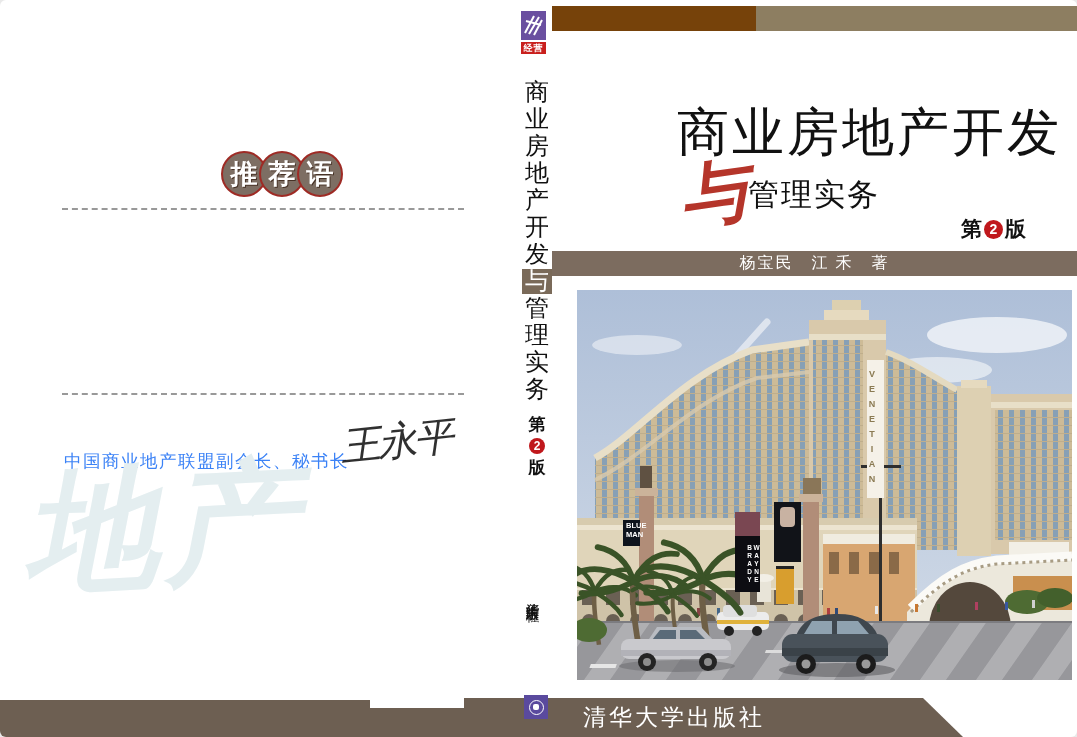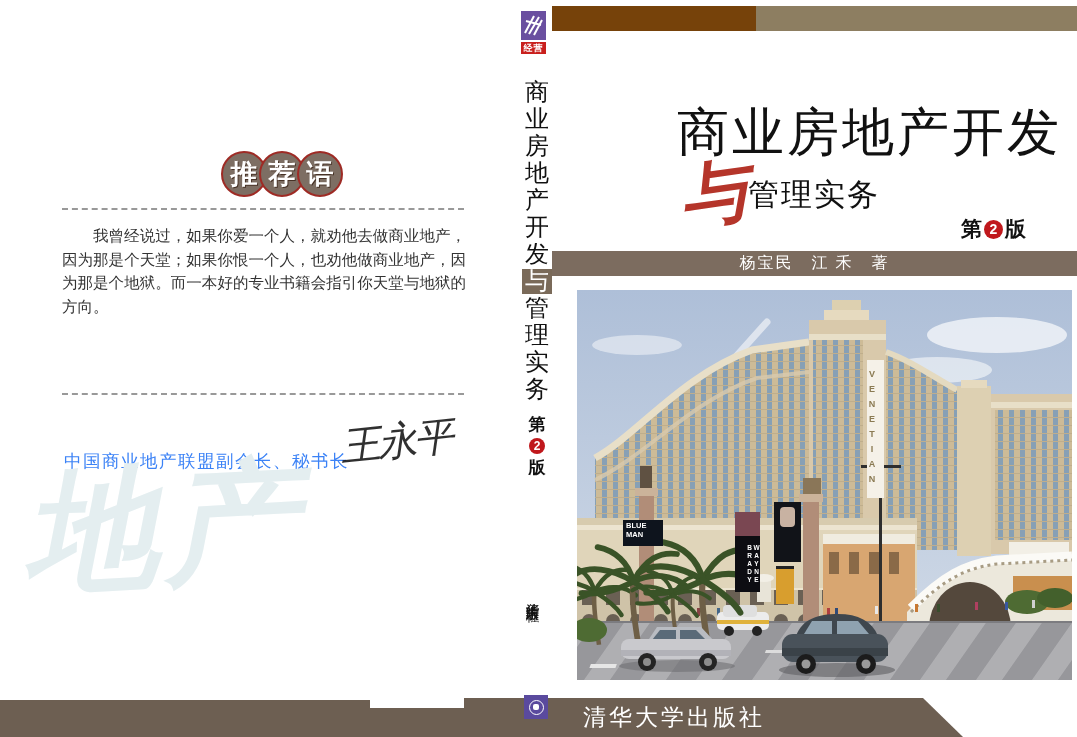--- a/index.html
+++ b/index.html
@@ -1,17 +1,17 @@
 <!DOCTYPE html>
 <html><head>
 <meta charset="utf-8">
 <style>
   html,body{margin:0;padding:0;background:#e9e9e9;}
   .cover{position:relative;width:1077px;height:737px;background:#ffffff;overflow:hidden;
-         font-family:"Liberation Serif","DejaVu Serif",serif;margin:0 auto;}
+         font-family:"Liberation Serif","DejaVu Serif",serif;margin:0 auto;border-radius:6px;}
   .abs{position:absolute;}
 
   
   .topbar-dark{left:552px;top:6px;width:204px;height:25px;background:#76420a;}
   .topbar-light{left:756px;top:6px;width:321px;height:25px;background:#8d7e61;}
 
   
   .series-logo{left:521px;top:11px;width:25px;height:29px;background:#6a4fa0;}
   .series-label{left:521px;top:42px;width:25px;height:12px;background:#c9201d;color:#fff;
     font-size:9px;line-height:12px;text-align:center;letter-spacing:1px;
@@ -81,21 +81,21 @@
     text-align:center;font-family:"Liberation Sans",sans-serif;font-weight:bold;}
   .banner-wayne{position:absolute;left:158px;top:222px;width:25px;height:80px;background:#0d0d12;}
   .banner-wayne .pic{width:25px;height:24px;background:#7a4752;}
   .banner-wayne .txt{writing-mode:vertical-rl;text-orientation:upright;color:#fff;font-size:6.5px;
     font-family:"Liberation Sans",sans-serif;font-weight:bold;letter-spacing:1px;height:52px;
     margin:2px auto 0 auto;text-align:center;width:100%;}
   .banner-face{position:absolute;left:197px;top:212px;width:27px;height:60px;background:#111318;}
   .banner-face .face{width:15px;height:20px;background:#c8b2a2;margin:5px auto 0 auto;border-radius:4px;}
   .banner-orange{position:absolute;left:199px;top:276px;width:18px;height:38px;background:#d89e2e;
     border-top:3px solid #222;box-sizing:border-box;}
-  .sign-blueman{position:absolute;left:46px;top:230px;width:40px;height:26px;background:#0e141d;
+  .sign-blueman{position:absolute;left:46px;top:230px;width:17px;height:26px;background:#0e141d;
     color:#fff;font-size:7.5px;font-weight:bold;line-height:1.15;padding:2px 3px;box-sizing:border-box;
     font-family:"Liberation Sans",sans-serif;}
 </style>
 </head>
 <body>
 
 <div class="cover">
 
   <div class="abs topbar-dark"></div>
   <div class="abs topbar-light"></div>
@@ -108,21 +108,20 @@
   <div class="abs series-label">经营</div>
 
   <section>
     <div class="abs badge">
       <div class="badge-circle">推</div>
       <div class="badge-circle">荐</div>
       <div class="badge-circle">语</div>
     </div>
     <div class="abs dash dash1"></div>
     <div class="abs rec-text">
-      <p>我曾经说过，如果你爱一个人，就劝他去做商业地产，因为那是个天堂；如果你恨一个人，也劝他做商业地产，因为那是个地狱。而一本好的专业书籍会指引你天堂与地狱的方向。</p>
     </div>
     <div class="abs dash dash2"></div>
     <div class="abs endorser">中国商业地产联盟副会长、秘书长</div>
     <div class="abs signature">王永平</div>
     <div class="abs watermark">地产</div>
     <div class="abs bbar bbar-left"></div>
     <div class="abs bbar bbar-mid"></div>
   </section>
 
   <section>

